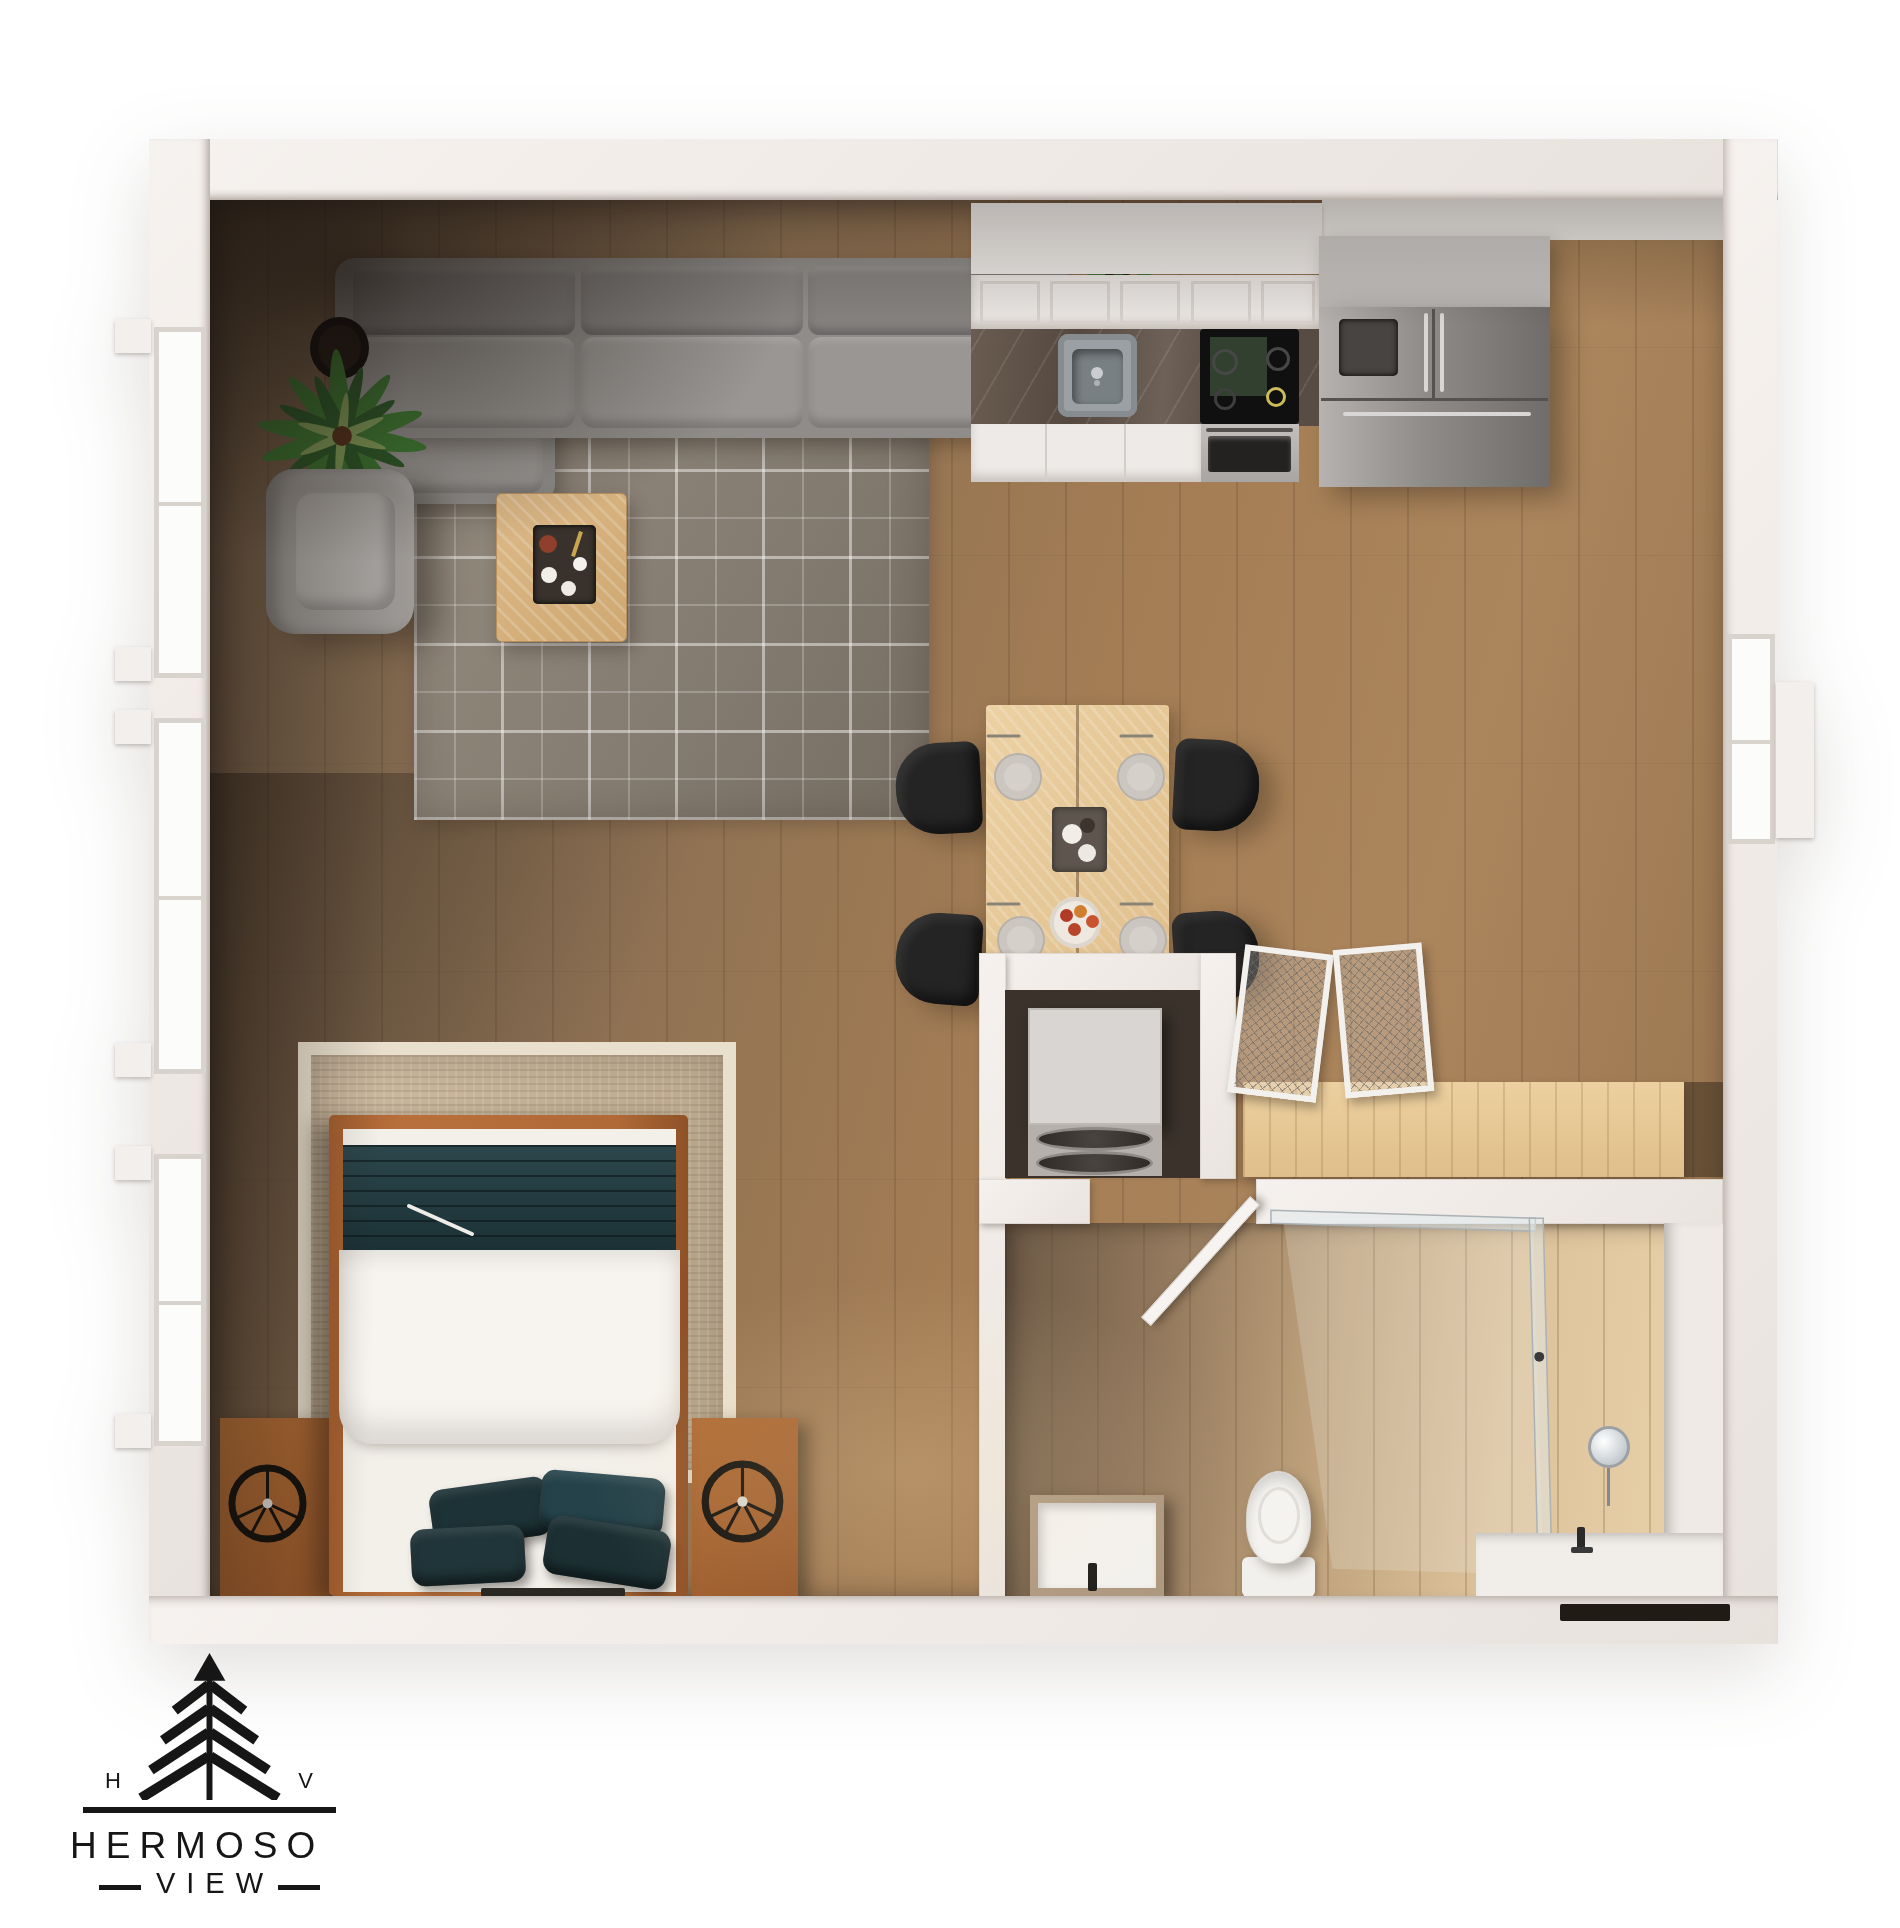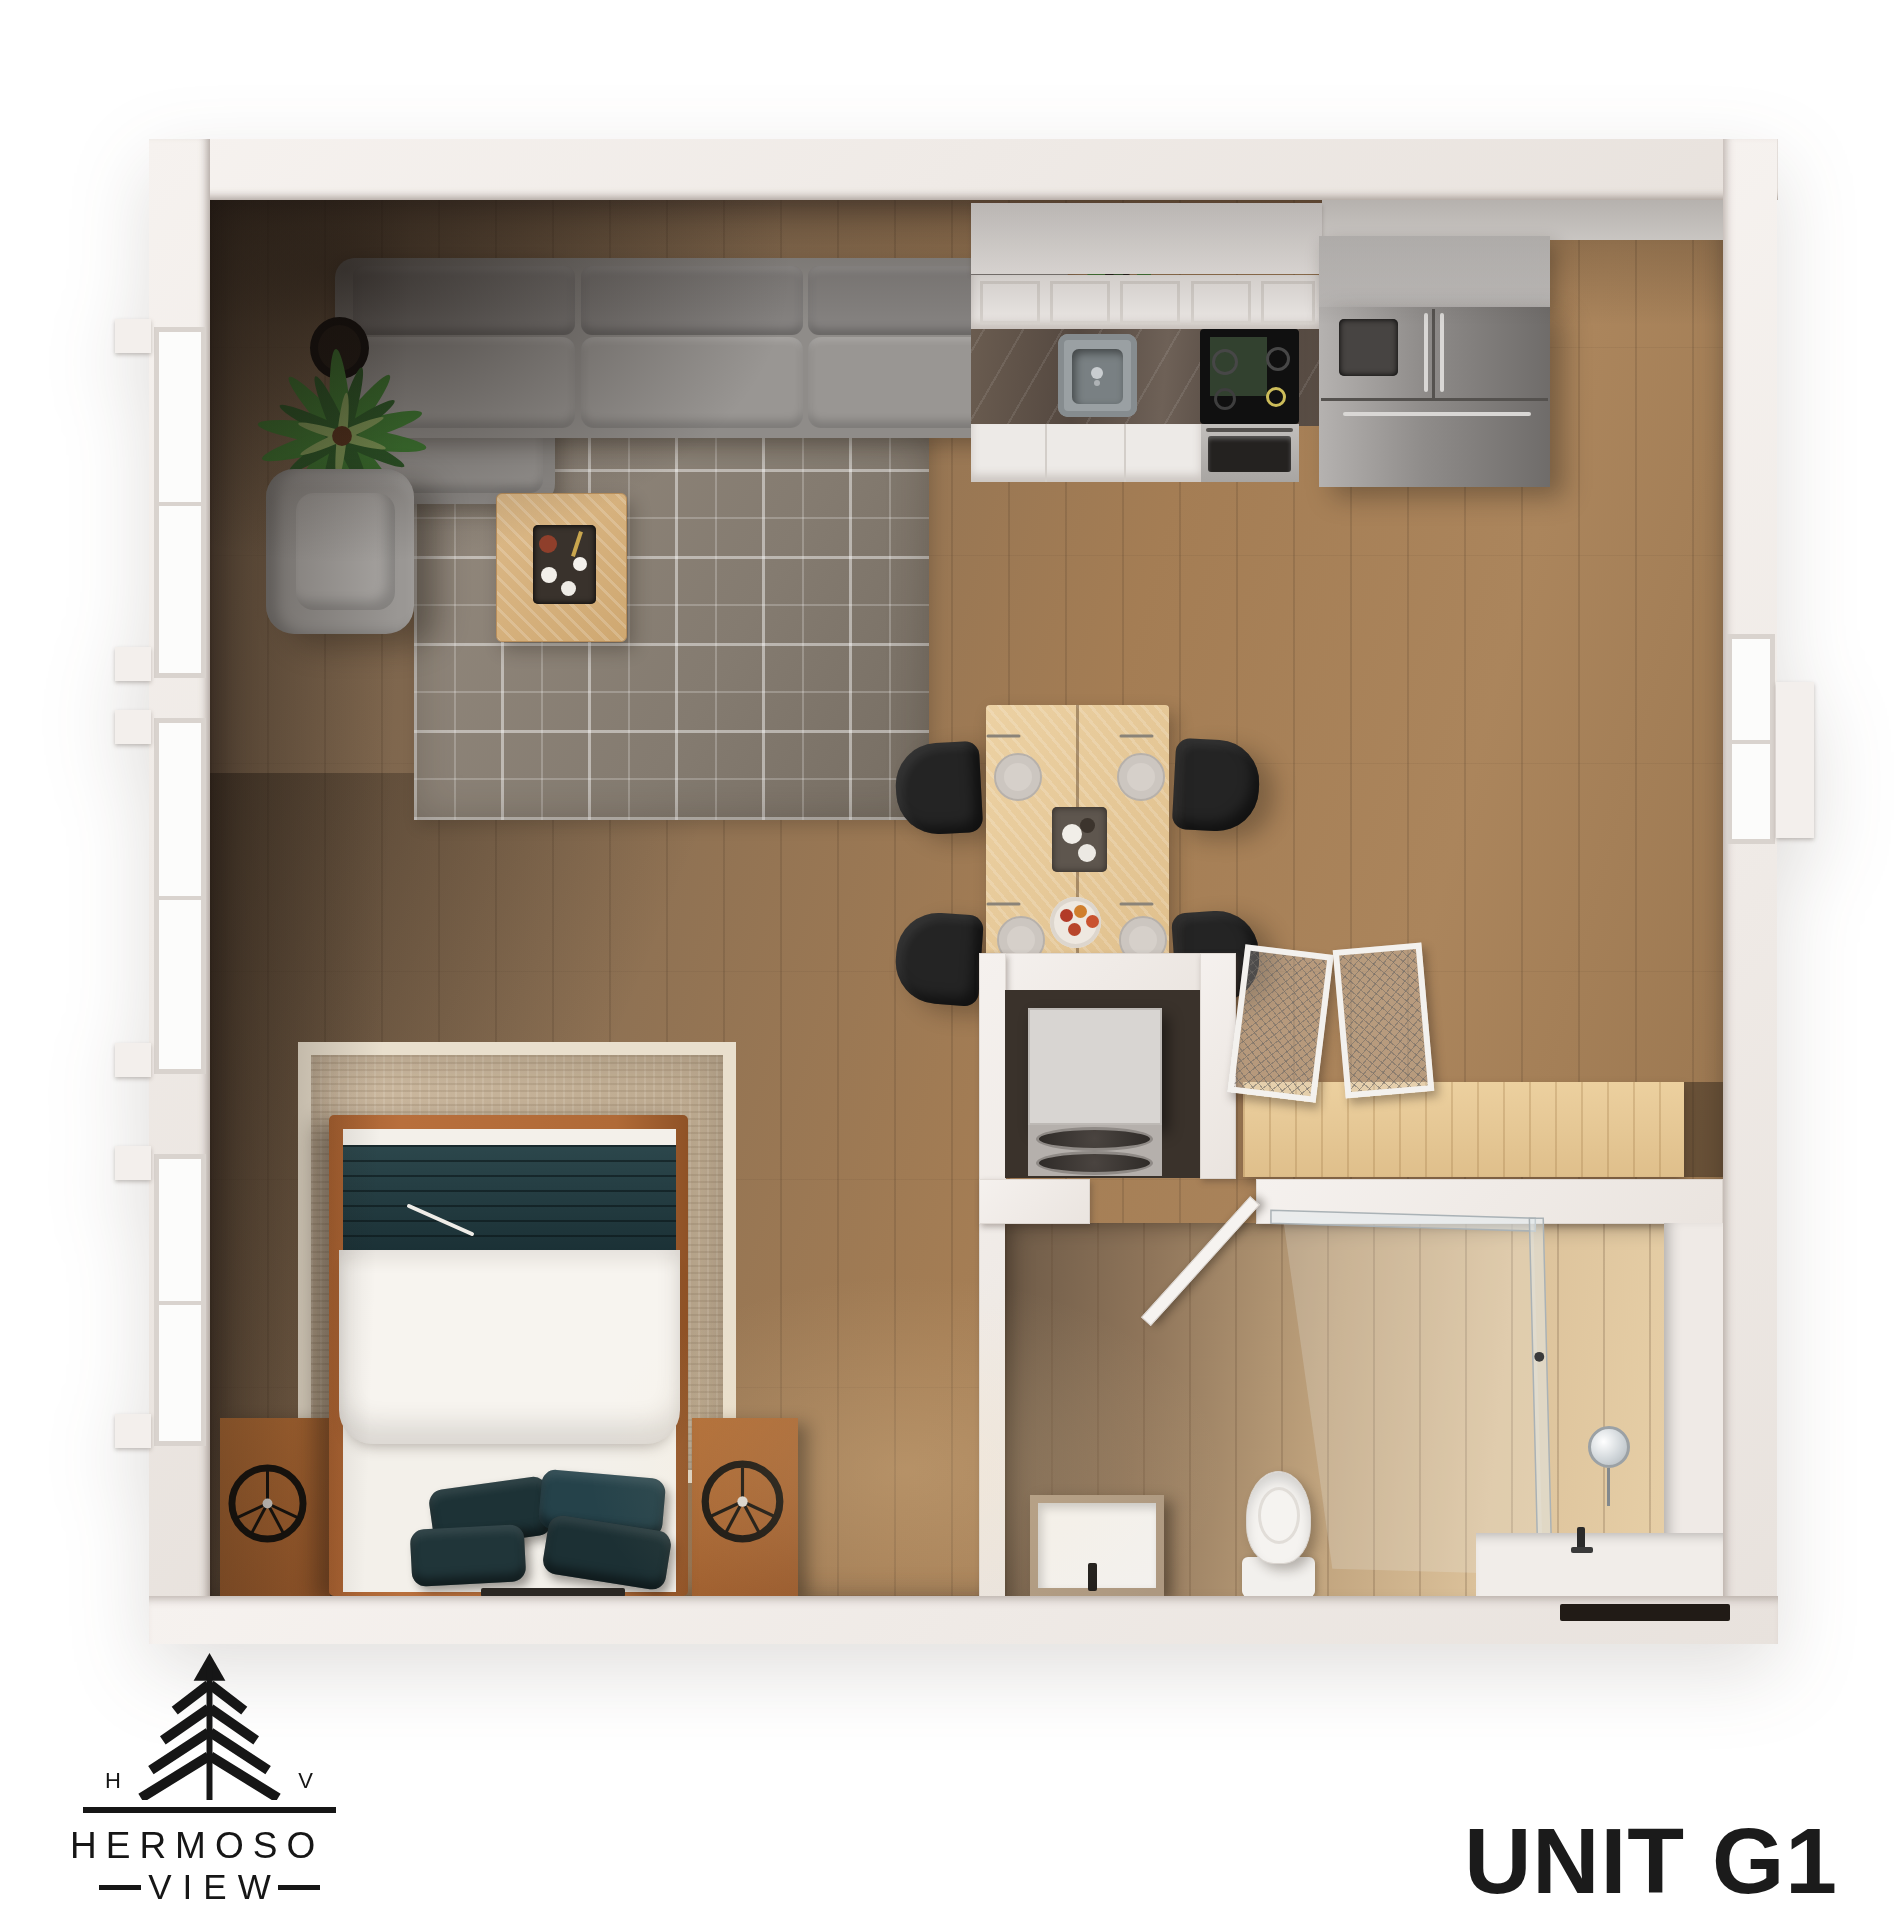--- a/index.html
+++ b/index.html
@@ -91,21 +91,21 @@
     box-shadow:inset 0 6px 8px rgba(255,255,255,0.10), inset 0 -8px 10px rgba(0,0,0,0.45),
                5px 6px 10px rgba(25,20,15,0.4);}
 
   
   .brand{position:absolute;left:61px;top:1651px;width:297px;height:257px;color:#161616;}
   .brand .mono{position:absolute;top:117px;font-size:22px;font-weight:500;letter-spacing:1px;}
   .brand .rule{position:absolute;left:22px;top:156px;width:253px;height:6px;background:#161616;}
   .brand .name1{position:absolute;left:0;top:174px;width:297px;text-align:left;
     font-size:37px;font-weight:500;letter-spacing:9px;text-indent:9px;}
   .brand .name2{position:absolute;left:0;top:216px;width:297px;text-align:center;
-    font-size:35px;font-weight:500;letter-spacing:11px;text-indent:11px;}
+    font-size:29px;font-weight:500;letter-spacing:11px;text-indent:11px;}
   .brand .dash{position:absolute;top:234px;width:42px;height:5px;background:#161616;}
   .unit-label{position:absolute;right:63px;top:1808px;font-size:93px;font-weight:700;
     letter-spacing:1px;color:#1b1b1b;}
 </style>
 </head>
 <body>
 
 <div class="page">
 
   <div class="plan">
@@ -394,15 +394,14 @@
     </svg>
     <div class="mono" style="left:44px;">H</div>
     <div class="mono" style="right:44px;">V</div>
     <div class="rule"></div>
     <div class="name1">HERMOSO</div>
     <div class="name2">VIEW</div>
     <div class="dash" style="left:38px;"></div>
     <div class="dash" style="right:38px;"></div>
   </div>
 
-  <div class="unit-label">UNIT G1</div>
 </div>
 
 
 </body></html>

